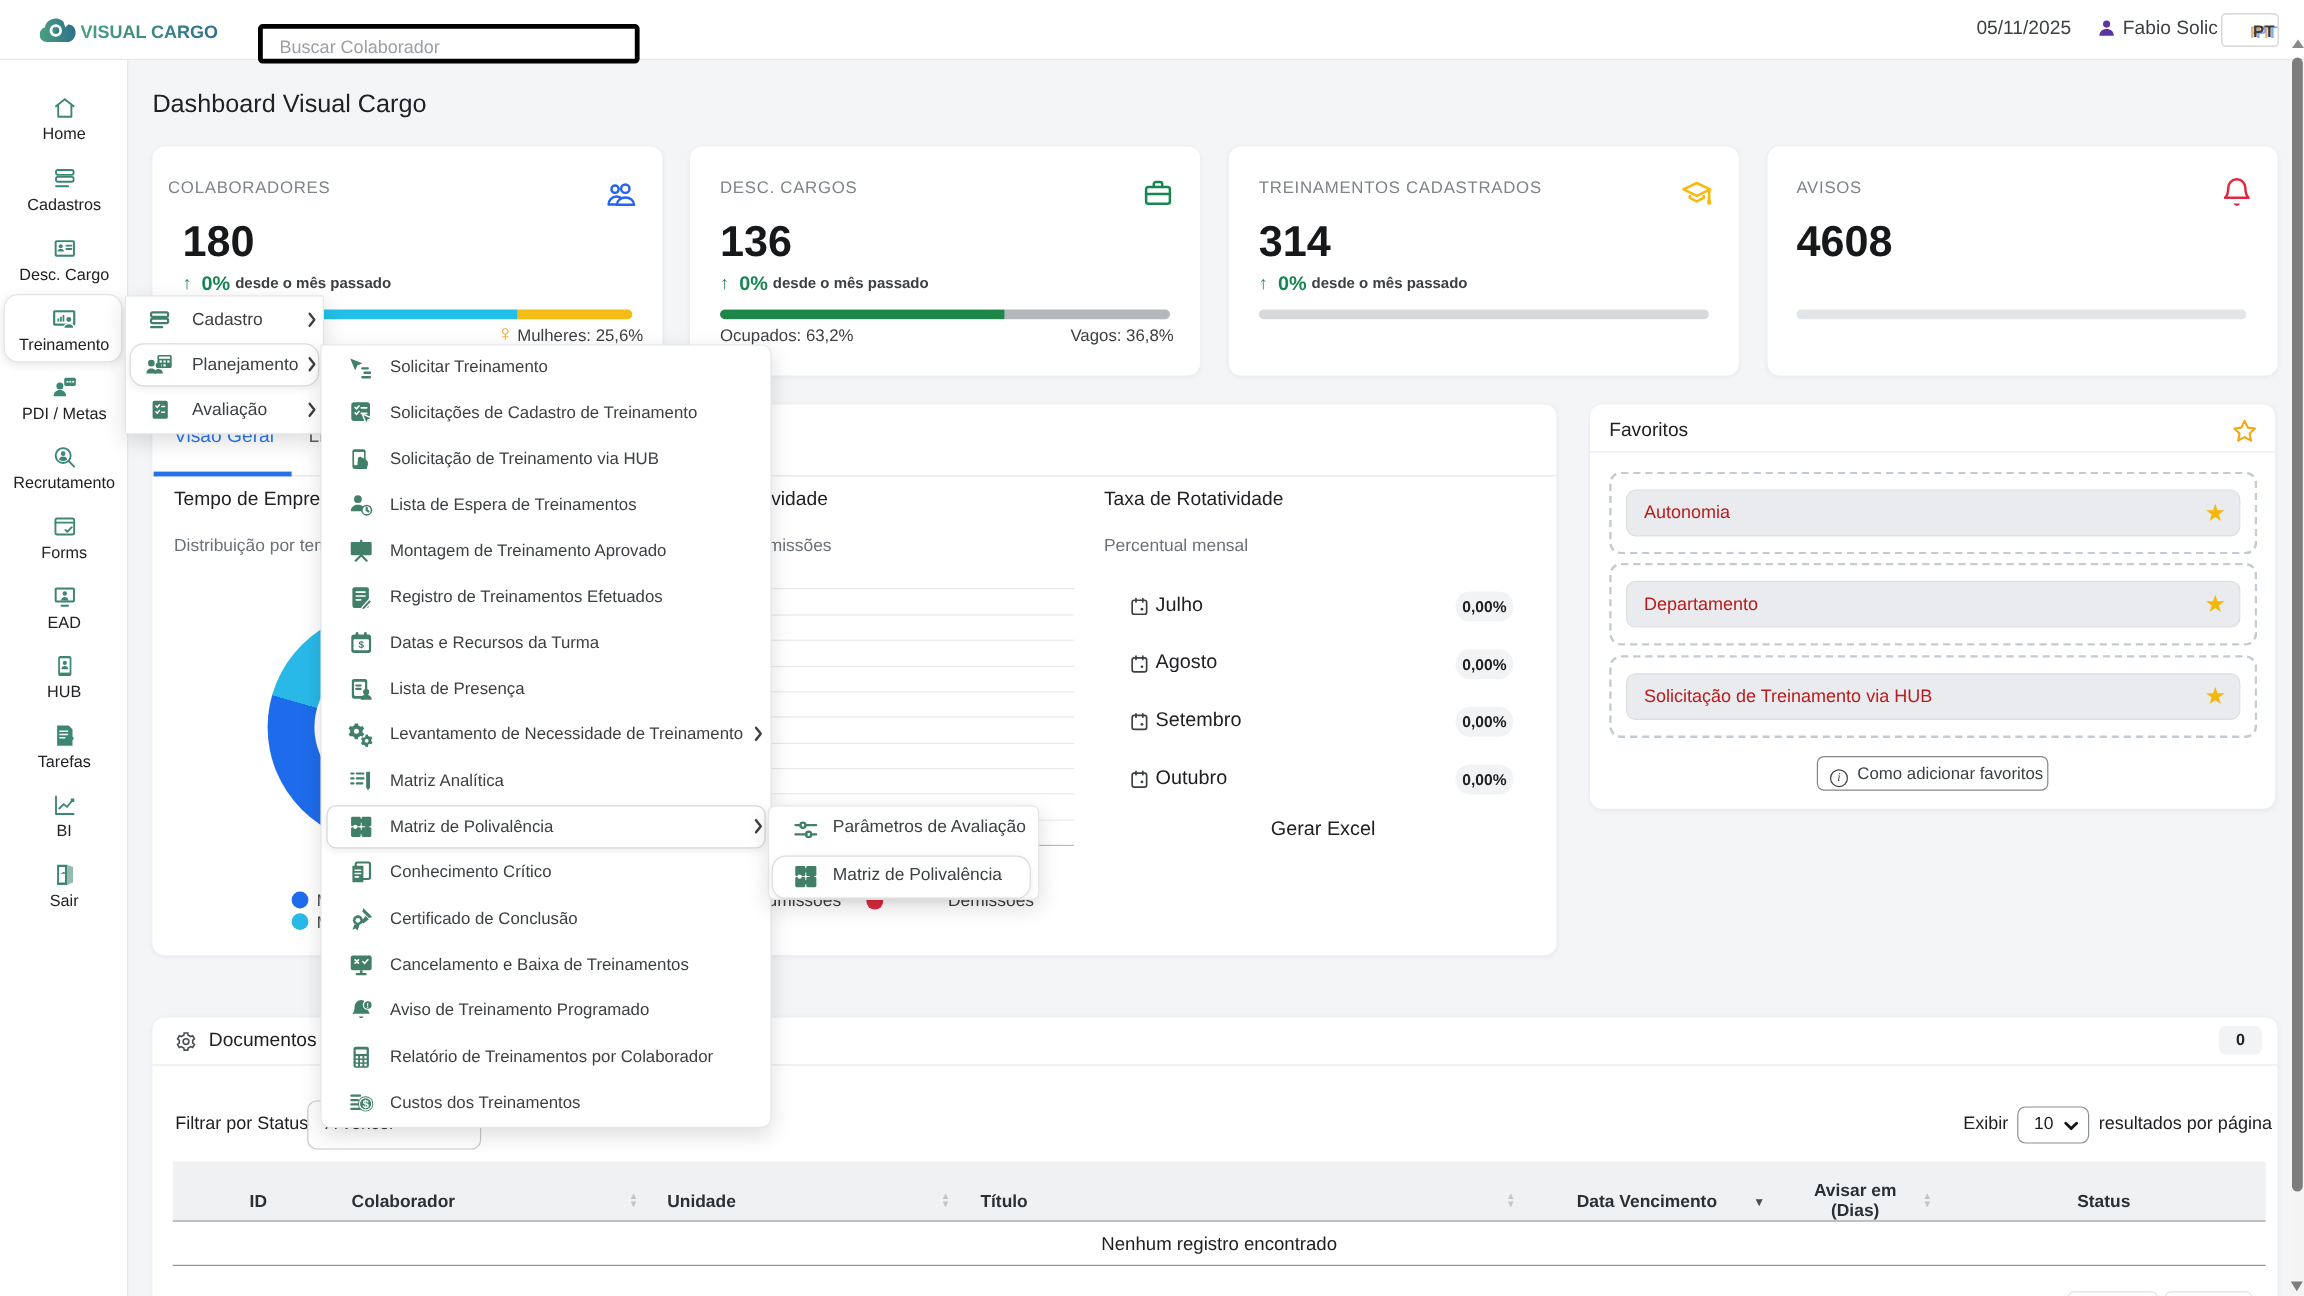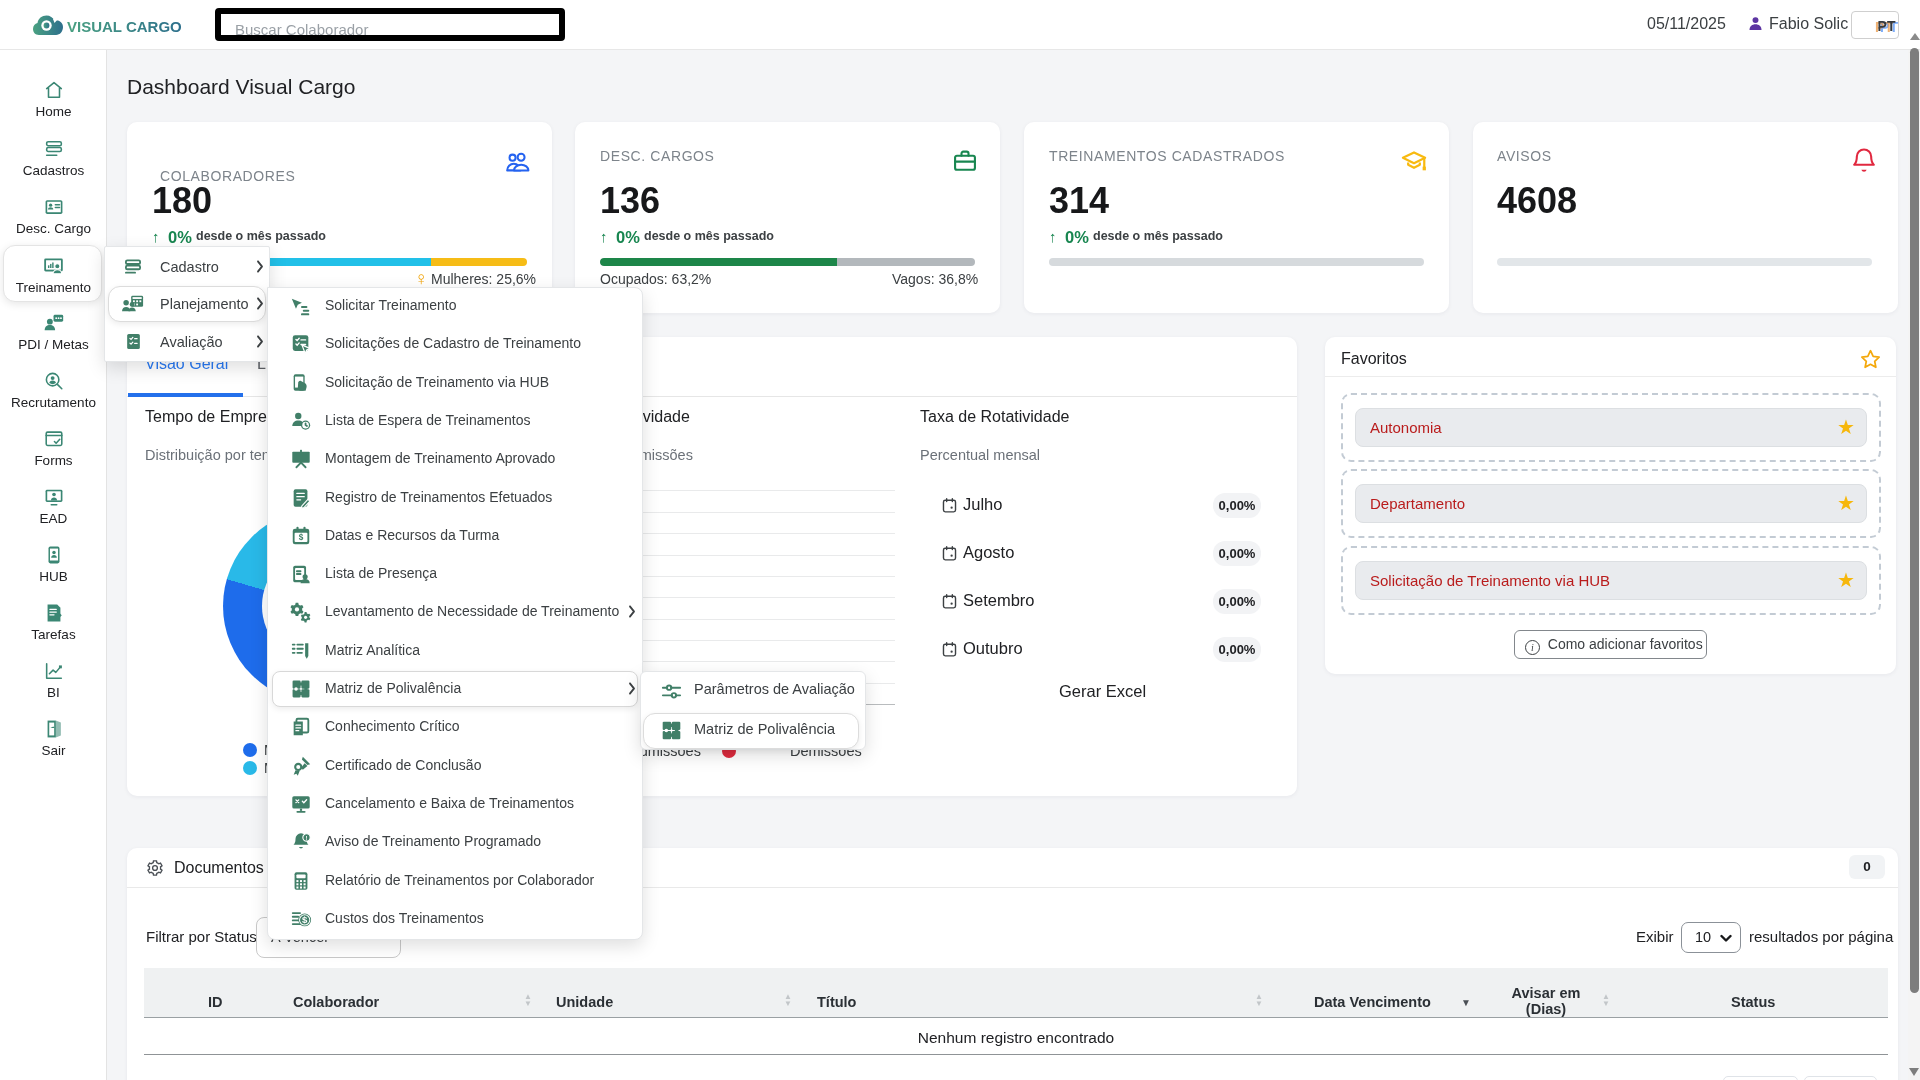--- a/index.html
+++ b/index.html
@@ -27,21 +27,21 @@
           <stop offset="1" stop-color="#2d6f8c"></stop>
 </linearGradient>
 </defs>
 <path fill="url(#lg1)" d="M6 22 C2 22 0 19 0 16 C0 13 2 10.5 4.5 10 C5 5.5 9 2.5 13.5 2.5 C17 2.5 20 4.5 21.5 7.5 C22 7.4 22.6 7.3 23.2 7.3 C27 7.3 30 10.3 30 14 C30 18.4 27 22 23 22 Z"></path>
 <circle cx="13.5" cy="12.5" r="5.2" fill="#fff"></circle>
 <circle cx="13.5" cy="12.5" r="2.9" fill="url(#lg1)"></circle>
 <path fill="#fff" d="M20 6 l3.5 -3 l-1 3.5 l2.5 -0.5 l-3.5 4 z"></path>
 <text x="34" y="19" font-family="Liberation Sans, sans-serif" font-size="15" font-weight="700" letter-spacing="0" fill="url(#lg1)">VISUAL CARGO</text>
 </svg>
 </div>
-<div class="abs" style="left:215px;top:8px;width:350px;height:33px;background:#fff;border:6px solid #000000;border-radius:4px;z-index:31;">
+<div class="abs" style="left:215px;top:20px;width:318px;height:33px;background:#fff;border:4px solid #000000;border-radius:4px;z-index:31;">
   <div style="margin:7px 0 0 14px;font-size:15px;color:#9aa0a6;">Buscar Colaborador</div>
 </div>
 <div class="abs" style="left:1647px;top:15px;font-size:16px;color:#3c4043;z-index:31;">05/11/2025</div>
 <div class="abs" style="left:1747px;top:15px;z-index:31;">
 <svg width="17" height="17" viewBox="0 0 24 24" fill="#5d35a2">
       <circle cx="12" cy="7.2" r="4.2"></circle>
       <path d="M3.5 21 c0-5 3.8-8 8.5-8 s8.5 3 8.5 8 z"></path>
     </svg>
 </div>
 <div class="abs" style="left:1769px;top:15px;font-size:16px;color:#3c4043;z-index:31;">Fabio Solic</div>
@@ -186,21 +186,21 @@
 <div class="lbl">Sair</div>
 </div>
 </div>
 
 <div class="card" style="left:127px;top:122px;width:425px;height:191px;"></div>
 <div class="card" style="left:575px;top:122px;width:425px;height:191px;"></div>
 <div class="card" style="left:1024px;top:122px;width:425px;height:191px;"></div>
 <div class="card" style="left:1473px;top:122px;width:425px;height:191px;"></div>
 <div id="cards-content">
 
-<div class="abs ctitle" style="left:160px;top:148px;margin-top:20px;">COLABORADORES</div>
+<div class="abs ctitle" style="left:140px;top:148px;">COLABORADORES</div>
 <div class="abs" style="left:504px;top:149px;">
 <svg width="27" height="27" viewBox="0 0 24 24" stroke="#2563f0" stroke-width="1.8" fill="#fff" stroke-linejoin="round" stroke-linecap="round">
         <circle cx="7.6" cy="7.7" r="2.7"></circle>
         <path d="M2.8 19 a5.9 5.9 0 0 1 11.8 0 z"></path>
         <circle cx="15.2" cy="7.3" r="3.1"></circle>
         <path d="M8.9 19.2 a6.4 5.3 0 0 1 12.8 0 z"></path>
       </svg>
 </div>
 <div class="abs cnum" style="left:152px;top:180px;">180</div>
 <div class="abs" style="left:152px;top:228px;font-size:15px;color:#188650;">↑</div>

